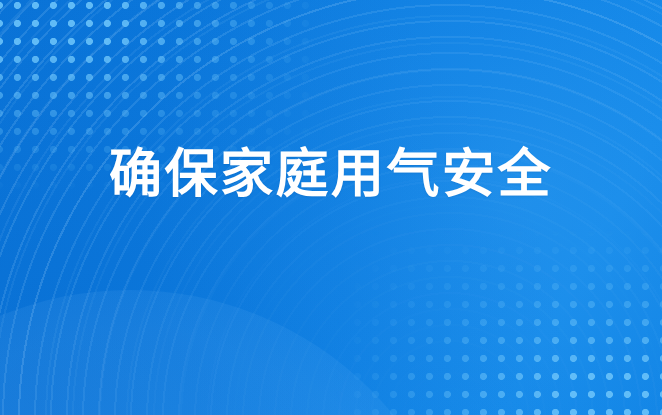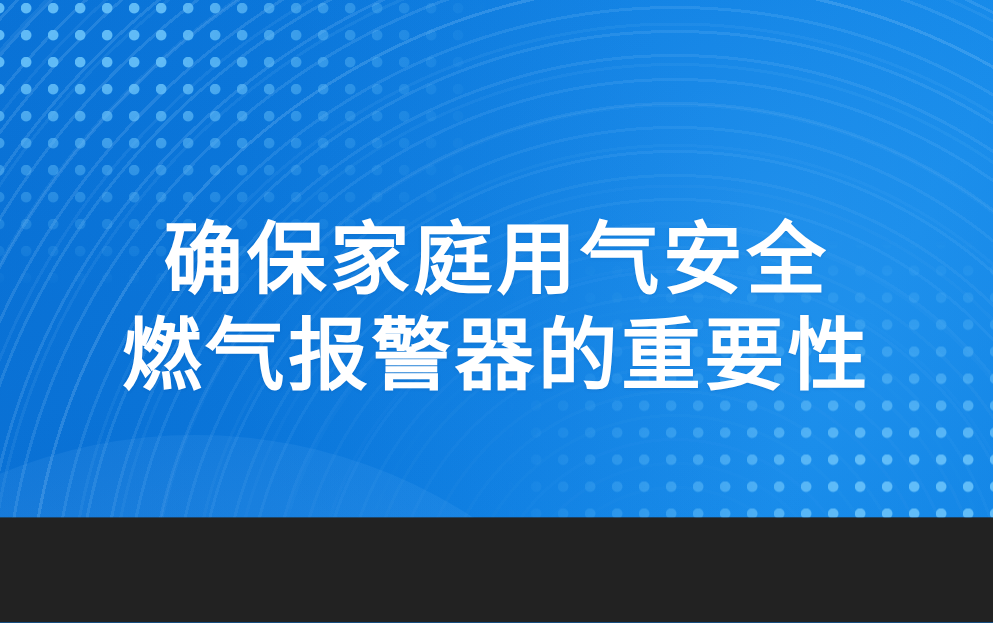--- a/index.html
+++ b/index.html
@@ -6,21 +6,21 @@
   html, body {
     margin: 0;
     padding: 0;
     background: #222;
   }
 
   
   .banner {
     position: relative;
     width: 662px;
-    height: 345px;
+    height: 415px;
     overflow: hidden;
     font-family: "Liberation Sans", "DejaVu Sans", sans-serif;
     background: #0c7bdf;
     user-select: none;
   }
 
   
   .bg-gradient {
     position: absolute;
     inset: 0;
@@ -208,16 +208,15 @@
   <div class="rings-2"></div>
 
   <div class="disc-bl"></div>
 
   <div class="dots dots-tl"></div>
 
   <div class="dots dots-br"></div>
 
   <div class="headline">
     <span class="headline-line">确保家庭用气安全</span>
-    <span class="headline-line">燃气报警器的重要性</span>
   </div>
 
 </div>
 
 </body></html>

